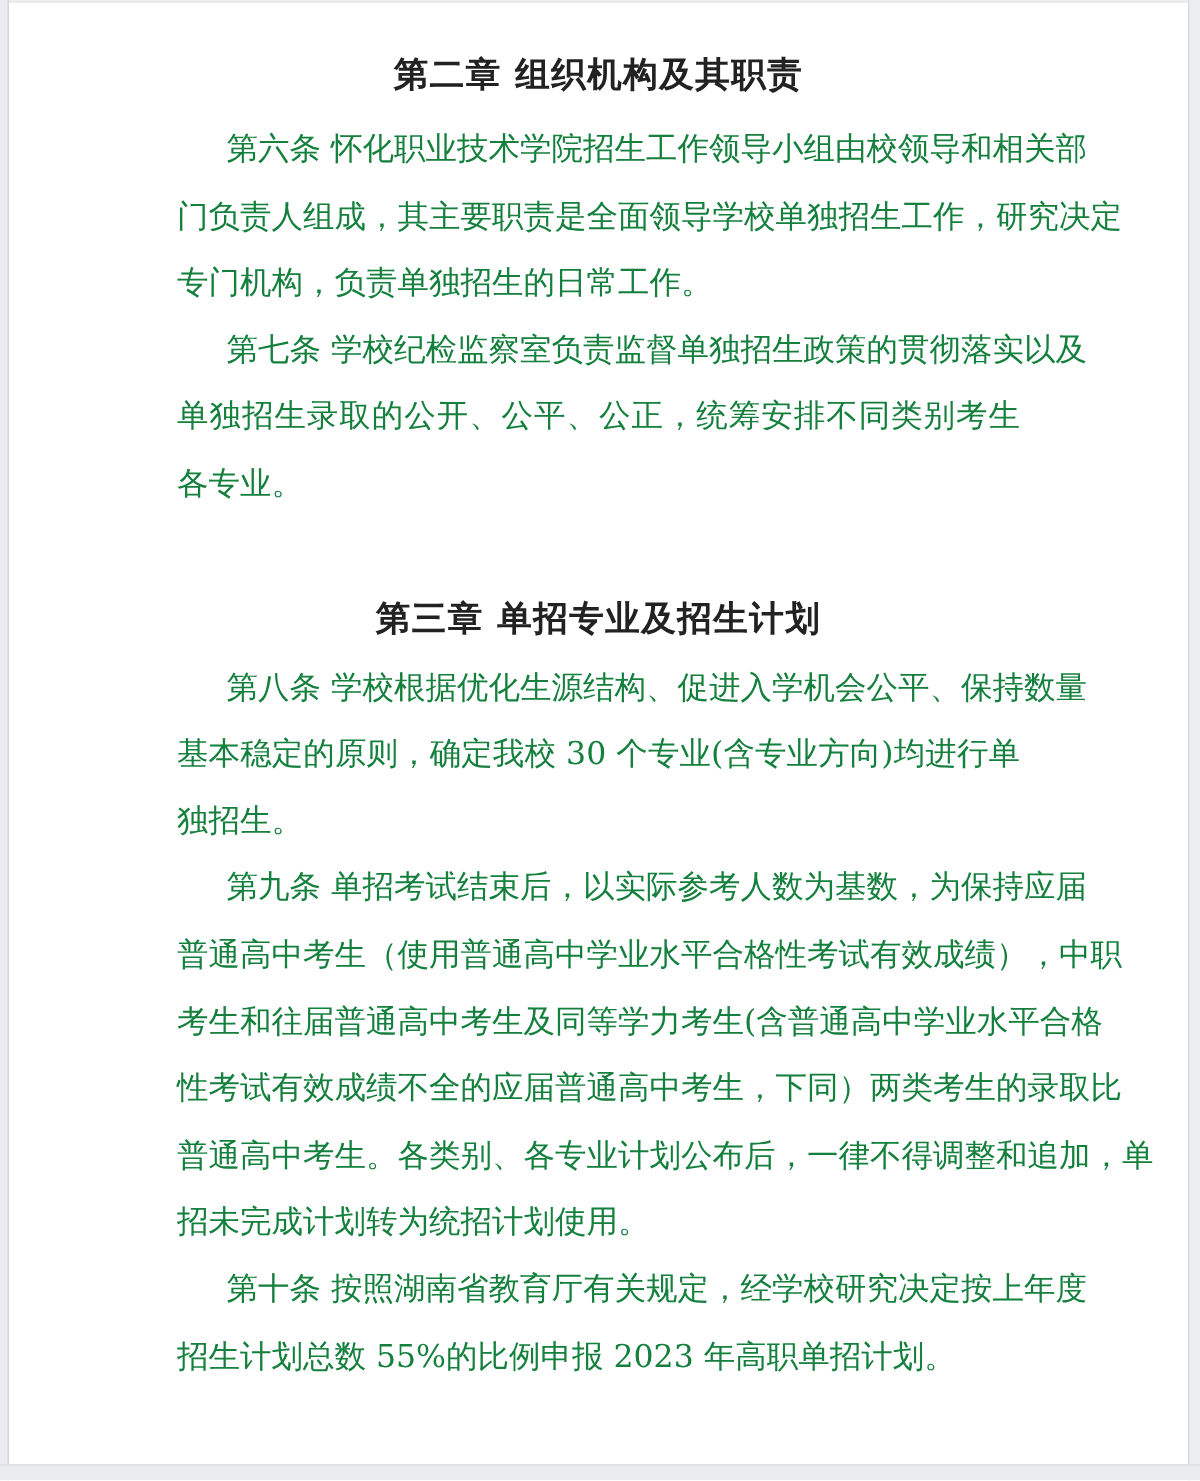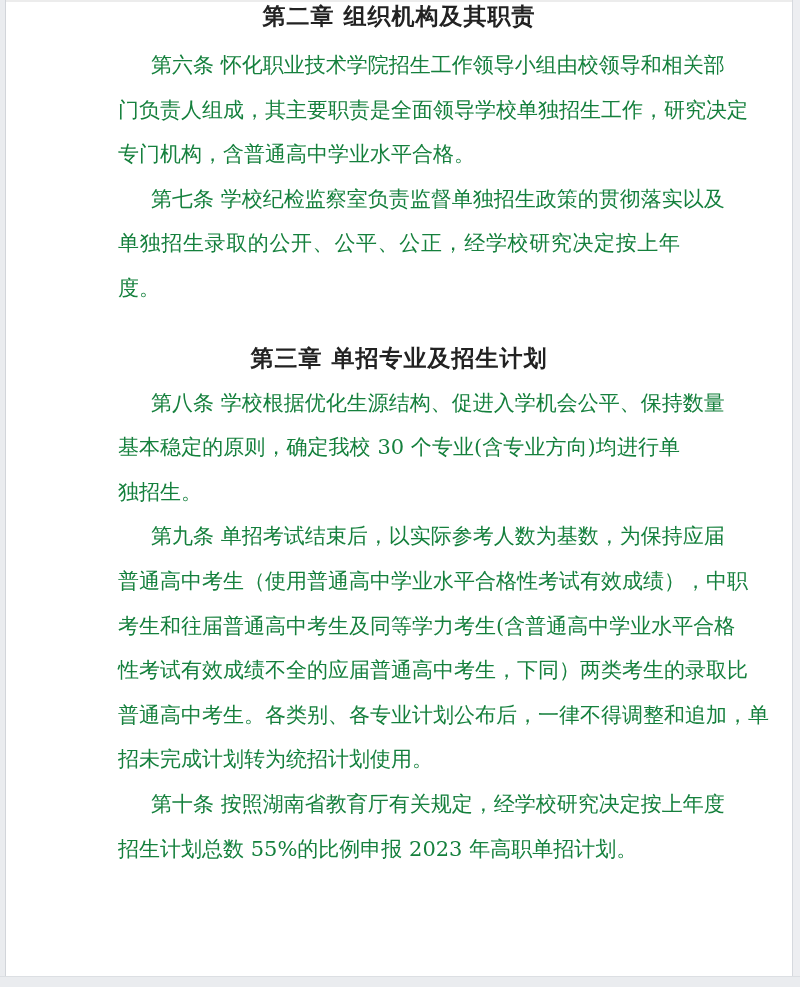--- a/index.html
+++ b/index.html
@@ -51,22 +51,22 @@
   }
   .chapter-title {
     font-size: 23px;
     font-weight: bold;
     color: #222222;
     letter-spacing: 1px;
     text-align: center;
     line-height: 32px;
     margin: 0;
   }
-  .chapter-title.first-title  { margin-bottom: 11px; }
-  .chapter-title.second-title { margin-top: 31px; margin-bottom: 7px;  }
+  .chapter-title.first-title  { margin-top: 34px; margin-bottom: 11px; }
+  .chapter-title.second-title { margin-top: 52px; margin-bottom: 7px;  }
   .para { margin: 0; }
   .line {
     font-size: 21px;
     color: #15803d;
     line-height: 44.6px;
     white-space: nowrap;
     text-align: justify;
     text-align-last: justify;
     text-justify: inter-character;
   }
@@ -83,26 +83,26 @@
   <div class="edge-right"></div>
   <div class="edge-bottom"></div>
 
   <div class="content">
 
     <h1 class="chapter-title first-title">第二章 组织机构及其职责</h1>
 
     <div class="para">
       <div class="line first">第六条 怀化职业技术学院招生工作领导小组由校领导和相关部</div>
       <div class="line">门负责人组成，其主要职责是全面领导学校单独招生工作，研究决定</div>
-      <div class="line last">专门机构，含普通高中学业水平合格。</div>
+      <div class="line last">专门机构，负责单独招生的日常工作。</div>
     </div>
 
     <div class="para">
       <div class="line first">第七条 学校纪检监察室负责监督单独招生政策的贯彻落实以及</div>
-      <div class="line last">单独招生录取的公开、公平、公正，经学校研究决定按上年度。</div>
+      <div class="line last">单独招生录取的公开、公平、公正，统筹安排不同类别考生各专业。</div>
     </div>
 
     <h1 class="chapter-title second-title">第三章 单招专业及招生计划</h1>
 
     <div class="para">
       <div class="line first">第八条 学校根据优化生源结构、促进入学机会公平、保持数量</div>
       <div class="line last">基本稳定的原则，确定我校 30 个专业(含专业方向)均进行单独招生。</div>
     </div>
 
     <div class="para">

